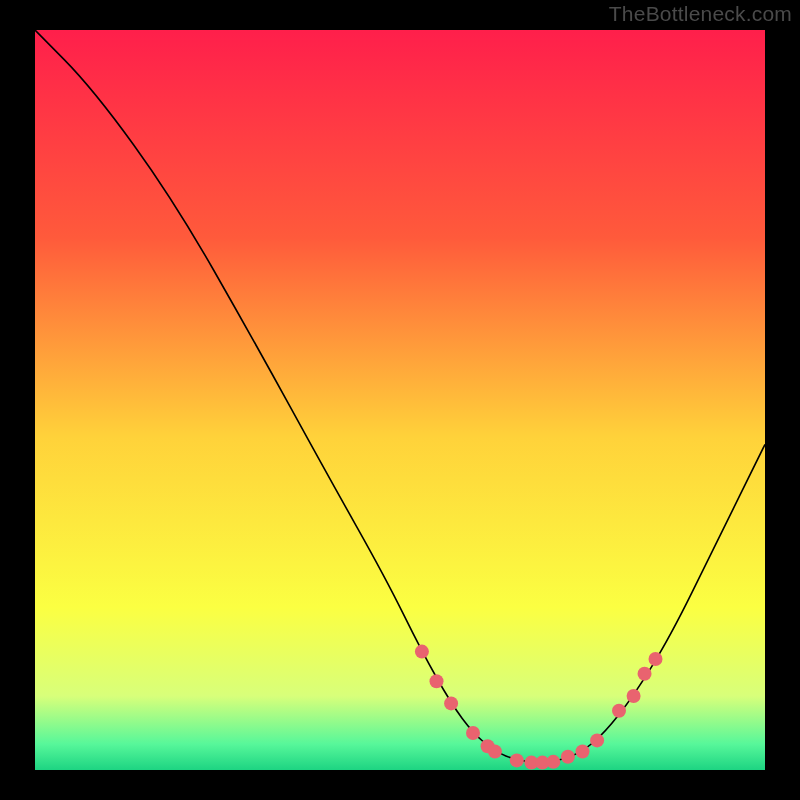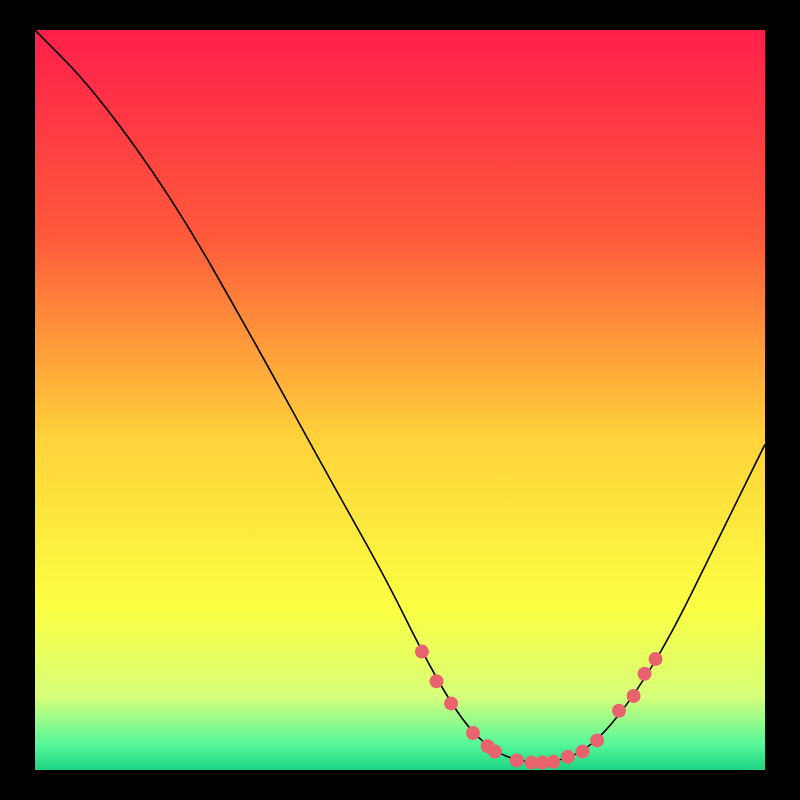--- a/index.html
+++ b/index.html
@@ -38,20 +38,21 @@
   svg {
     display: block;
     width: 100%;
     height: 100%;
   }
 </style>
 </head>
 <body>
 
 <div class="frame">
+  <div class="watermark">TheBottleneck.com</div>
 
   <div class="plot-area">
     <svg id="chart-svg" viewBox="0 0 730 740" preserveAspectRatio="none">
       <defs>
         <linearGradient id="bg-grad" x1="0" y1="0" x2="0" y2="1">
             <stop offset="0%" stop-color="#ff1f4b"></stop>
             <stop offset="28.000000000000004%" stop-color="#ff5a3b"></stop>
             <stop offset="55.00000000000001%" stop-color="#ffd23a"></stop>
             <stop offset="78%" stop-color="#fbff42"></stop>
             <stop offset="90%" stop-color="#d8ff7a"></stop>

